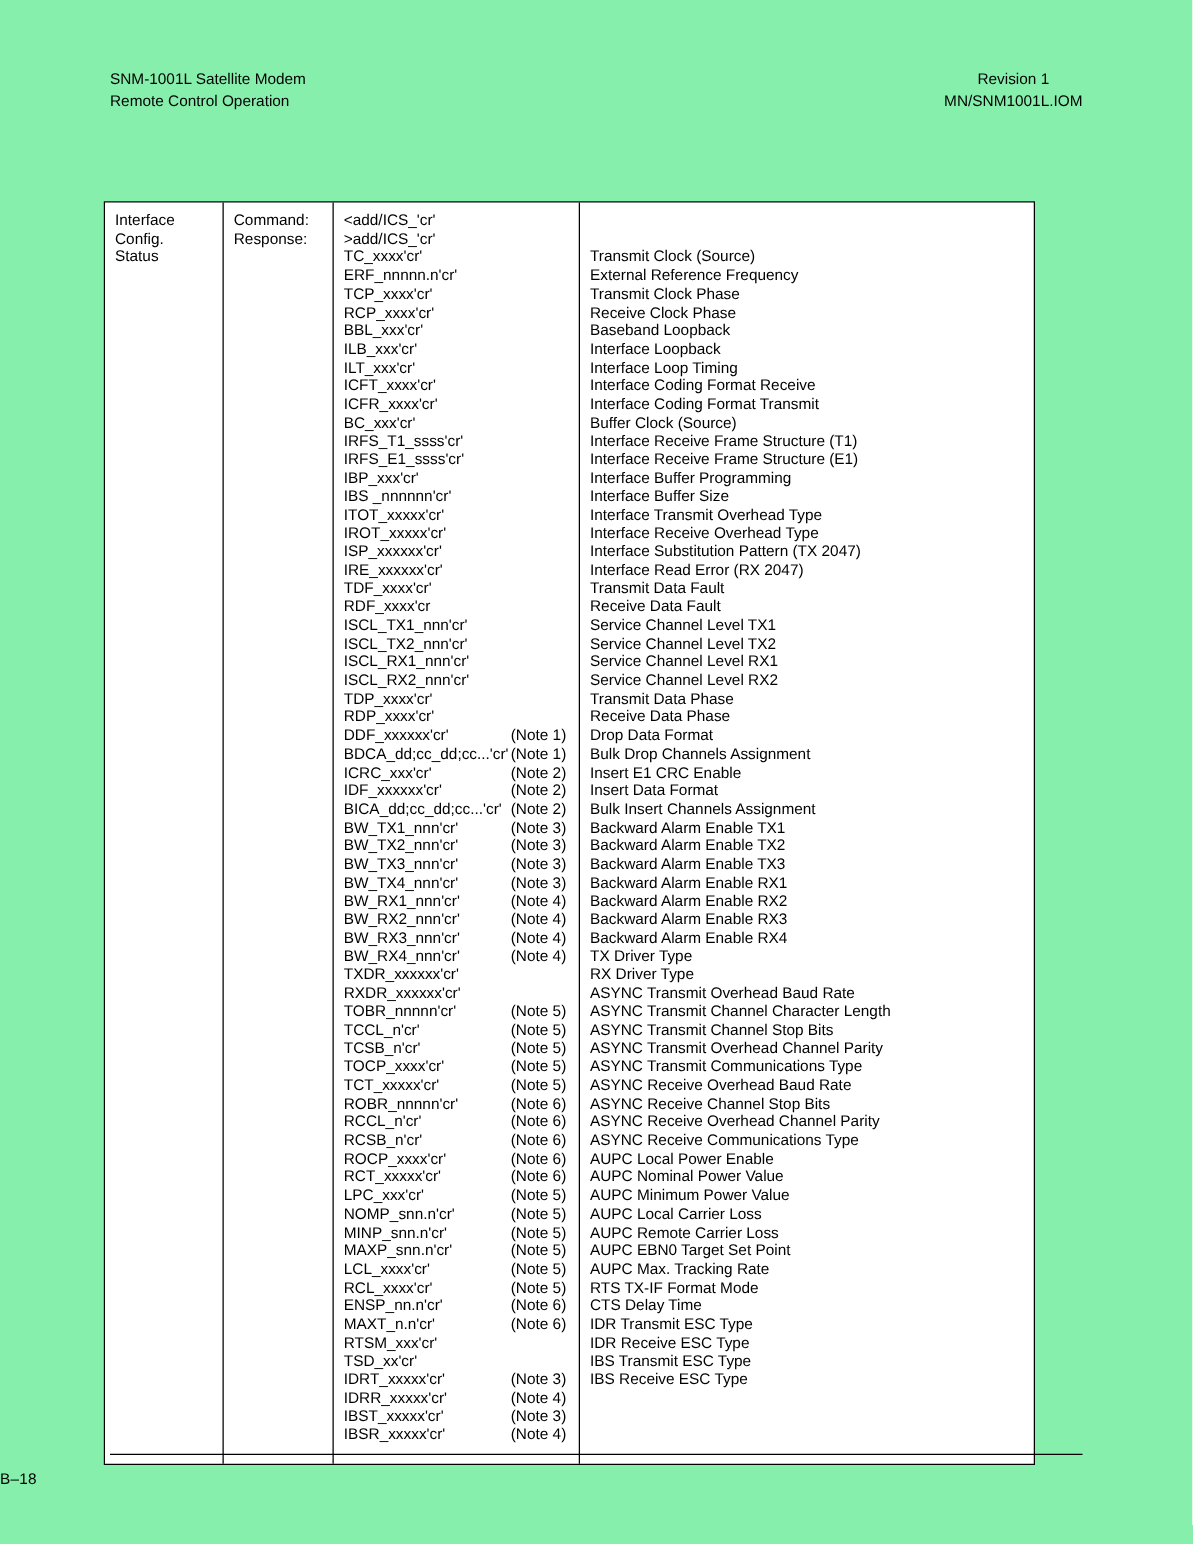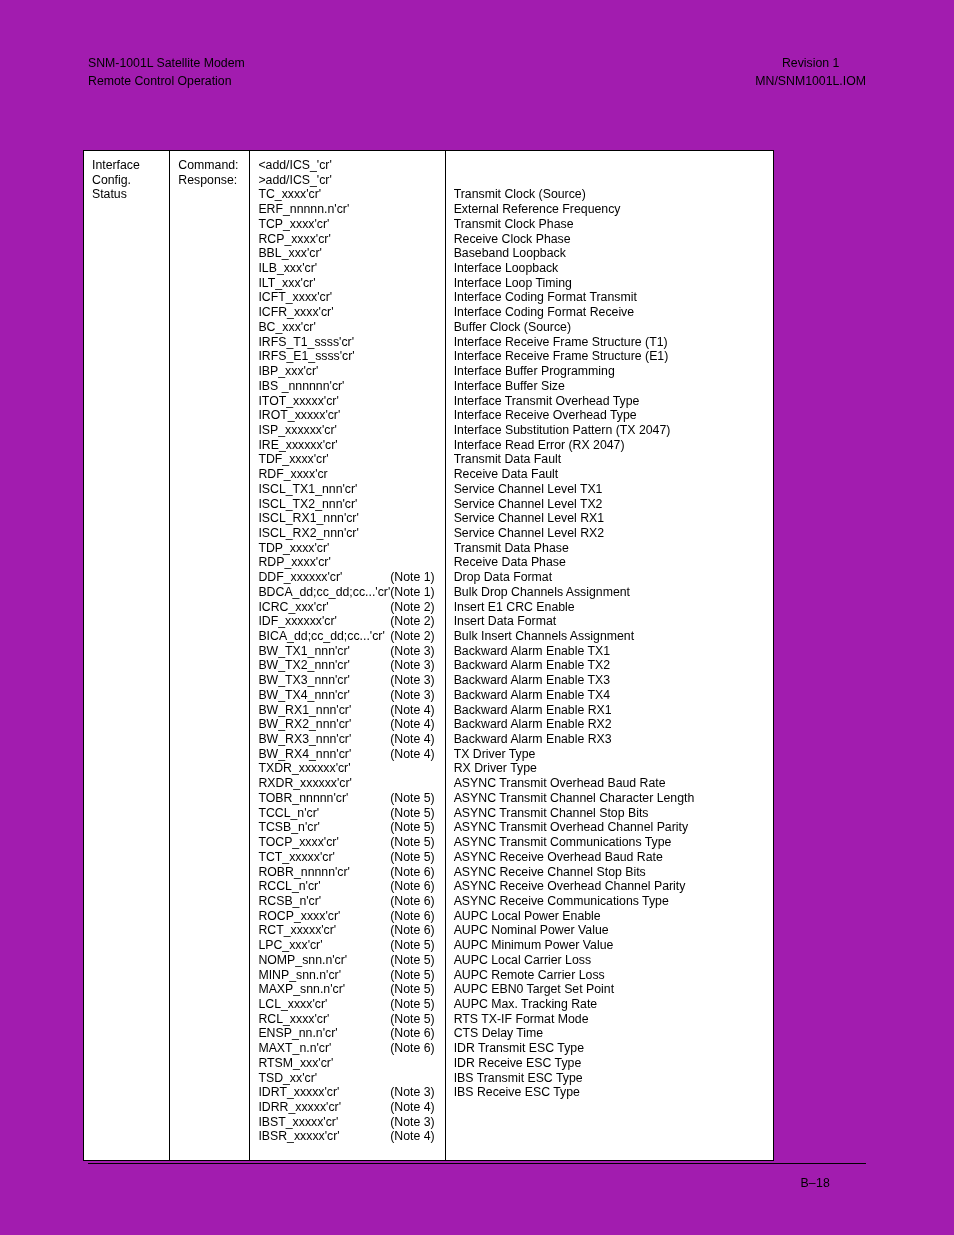--- a/index.html
+++ b/index.html
@@ -8,21 +8,21 @@
     background: #ffffff;
   }
   body {
     font-family: "Liberation Sans", sans-serif;
     color: #000000;
   }
   .page {
     position: relative;
     width: 954px;
     height: 1235px;
-    background: #a21caf;
+    background: #86efac;
     overflow: hidden;
   }
 
   
   .page-header {
     position: absolute;
     left: 88px;
     top: 55px;
     width: 778px;
     display: flex;
@@ -32,22 +32,22 @@
     line-height: 17.5px;
   }
   .page-header .hdr-left  { text-align: left; }
   .page-header .hdr-right { text-align: center; }
   .page-header div > div { white-space: nowrap; }
 
   
   .tbl-wrap {
     position: absolute;
     left: 83px;
-    top: 150px;
-    width: 691px;
+    top: 161px;
+    width: 745px;
     border: 1.6px solid #000;
     box-sizing: border-box;
     background: #fff;
   }
   .tbl {
     display: flex;
     align-items: stretch;
     min-height: 1000px;
   }
   .col {
@@ -90,21 +90,21 @@
     top: 1163px;
     width: 778px;
     height: 0;
     border-top: 1.4px solid #000;
   }
   .footer-num {
     position: absolute;
     left: 0;
     top: 1176px;
     width: 830px;
-    text-align: right;
+    text-align: left;
     font-size: 12.3px;
     letter-spacing: 0.2px;
   }
 </style>
 </head>
 <body>
 
 <div class="page">
 
   <div class="page-header">
@@ -374,22 +374,22 @@
       <div class="col col-desc">
           <div class="cell-line blank">&nbsp;</div>
           <div class="cell-line blank">&nbsp;</div>
           <div class="cell-line">Transmit Clock (Source)</div>
           <div class="cell-line">External Reference Frequency</div>
           <div class="cell-line">Transmit Clock Phase</div>
           <div class="cell-line">Receive Clock Phase</div>
           <div class="cell-line">Baseband Loopback</div>
           <div class="cell-line">Interface Loopback</div>
           <div class="cell-line">Interface Loop Timing</div>
+          <div class="cell-line">Interface Coding Format Receive</div>
           <div class="cell-line">Interface Coding Format Transmit</div>
-          <div class="cell-line">Interface Coding Format Receive</div>
           <div class="cell-line">Buffer Clock (Source)</div>
           <div class="cell-line">Interface Receive Frame Structure (T1)</div>
           <div class="cell-line">Interface Receive Frame Structure (E1)</div>
           <div class="cell-line">Interface Buffer Programming</div>
           <div class="cell-line">Interface Buffer Size</div>
           <div class="cell-line">Interface Transmit Overhead Type</div>
           <div class="cell-line">Interface Receive Overhead Type</div>
           <div class="cell-line">Interface Substitution Pattern (TX 2047)</div>
           <div class="cell-line">Interface Read Error (RX 2047)</div>
           <div class="cell-line">Transmit Data Fault</div>
@@ -401,24 +401,24 @@
           <div class="cell-line">Transmit Data Phase</div>
           <div class="cell-line">Receive Data Phase</div>
           <div class="cell-line">Drop Data Format</div>
           <div class="cell-line">Bulk Drop Channels Assignment</div>
           <div class="cell-line">Insert E1 CRC Enable</div>
           <div class="cell-line">Insert Data Format</div>
           <div class="cell-line">Bulk Insert Channels Assignment</div>
           <div class="cell-line">Backward Alarm Enable TX1</div>
           <div class="cell-line">Backward Alarm Enable TX2</div>
           <div class="cell-line">Backward Alarm Enable TX3</div>
-          <div class="cell-line">Backward Alarm Enable TX4</div>
           <div class="cell-line">Backward Alarm Enable RX1</div>
           <div class="cell-line">Backward Alarm Enable RX2</div>
           <div class="cell-line">Backward Alarm Enable RX3</div>
+          <div class="cell-line">Backward Alarm Enable RX4</div>
           <div class="cell-line">TX Driver Type</div>
           <div class="cell-line">RX Driver Type</div>
           <div class="cell-line">ASYNC Transmit Overhead Baud Rate</div>
           <div class="cell-line">ASYNC Transmit Channel Character Length</div>
           <div class="cell-line">ASYNC Transmit Channel Stop Bits</div>
           <div class="cell-line">ASYNC Transmit Overhead Channel Parity</div>
           <div class="cell-line">ASYNC Transmit Communications Type</div>
           <div class="cell-line">ASYNC Receive Overhead Baud Rate</div>
           <div class="cell-line">ASYNC Receive Channel Stop Bits</div>
           <div class="cell-line">ASYNC Receive Overhead Channel Parity</div>

